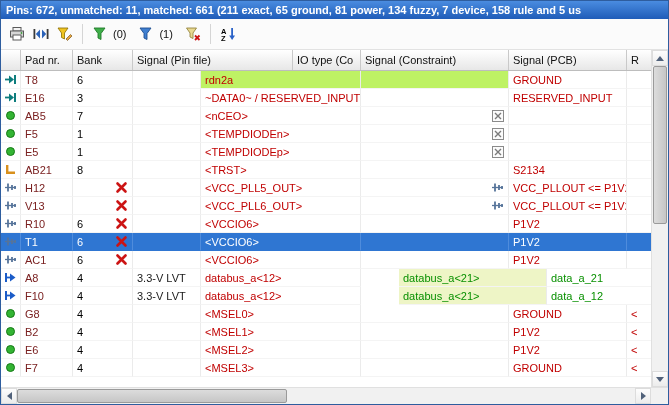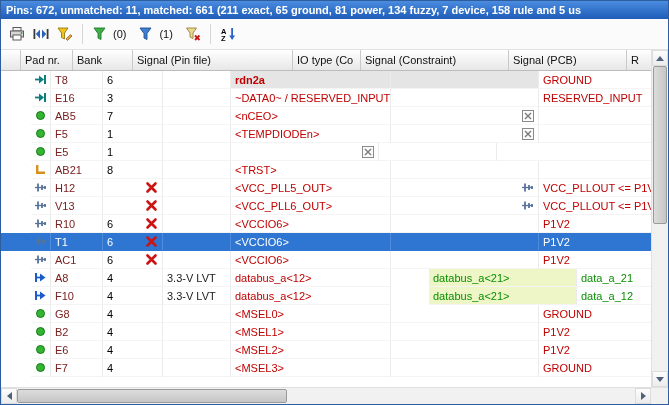--- a/index.html
+++ b/index.html
@@ -22,42 +22,42 @@
 
   .table-region { flex:1 1 auto; display:flex; overflow:hidden; }
   .table { flex:1 1 auto; display:flex; flex-direction:column; overflow:hidden; background:#fff; }
 
   .thead { flex:0 0 21px; display:flex; background:linear-gradient(#ffffff,#e7e7e7);
            border-bottom:1px solid #bdbdbd; }
   .th { font-size:11px; color:#111; line-height:20px; padding:0 4px;
         border-right:1px solid #c9c9c9; overflow:hidden; white-space:nowrap; }
 
   .tbody { flex:1 1 auto; overflow:hidden; background:#fff; }
-  .tr { display:flex; height:18px;padding-left:30px; }
+  .tr { display:flex; height:18px; }
   .td { display:flex; align-items:center; font-size:11px; line-height:18px;
         padding:0 4px; border-right:1px solid #ebebeb; border-bottom:1px solid #f4f4f4;
         overflow:hidden; white-space:nowrap; }
 
   .c-status { flex:0 0 20px; justify-content:center; padding:0; }
   .c-pad    { flex:0 0 52px; }
   .c-bank   { flex:0 0 60px; }
   .c-io     { flex:0 0 68px; }
   .c-pin    { flex:0 0 160px; }
   .c-con    { flex:0 0 148px; }
   .c-pcb    { flex:0 0 118px; }
   .c-res    { flex:1 1 auto; border-right:none; }
 
   .red   { color:#c00000; }
   .green { color:#089000; }
   .dark  { color:#333333;margin-left:17px; }
   .pad   { color:#7a2020; }
   .bank  { color:#000000; }
   .io    { color:#1a1a1a; }
 
-  .bg-yellow { background:#e5e5e5;font-weight:bold; }
+  .bg-yellow { background:#bef264; }
   .bg-green  { background:#eef5c6;margin-left:38px; }
 
   .tr.selected { background:#2f76d2; }
   .tr.selected .td { border-right-color:#4f8cdc; border-bottom-color:#2f76d2; }
   .tr.selected span { color:#ffffff; }
 
   .icon { display:inline-flex; }
   .icon svg { display:block; }
   .right { margin-left:auto; }
 
@@ -316,20 +316,23 @@
             </div>
     <div class="td c-pad">
               <span class="pad">E5</span>
             </div>
     <div class="td c-bank">
               <span class="bank">1</span>
             </div>
     <div class="td c-io">
               <span class="io"></span>
             </div>
+    <div class="td c-pin">
+              <span class="red">&lt;TEMPDIODEp&gt;</span>
+            </div>
     <div class="td c-con">
               <span class="red"></span>
               <span class="icon right">
                 <svg width="12" height="12" viewBox="0 0 12 12">
                   <rect x="0.5" y="0.5" width="11" height="11" fill="#fbfbfb" stroke="#8a8a8a"></rect>
                   <path d="M3 3 L9 9 M9 3 L3 9" stroke="#7a7a7a" stroke-width="1.4"></path>
                 </svg>
               </span>
             </div>
     <div class="td c-pcb">
@@ -354,20 +357,23 @@
               <span class="bank">8</span>
             </div>
     <div class="td c-io">
               <span class="io"></span>
             </div>
     <div class="td c-pin">
               <span class="red">&lt;TRST&gt;</span>
             </div>
     <div class="td c-con">
               <span class="red"></span>
+            </div>
+    <div class="td c-pcb">
+              <span class="red">S2134</span>
             </div>
     <div class="td c-res">
               <span class="red"></span>
             </div>
   </div>
   <div class="tr">
     <div class="td c-status">
               <span class="icon">
                 <svg width="13" height="13" viewBox="0 0 13 13">
                   <path d="M1 6.5 H12" stroke="#56749a" stroke-width="1.3" fill="none"></path>

